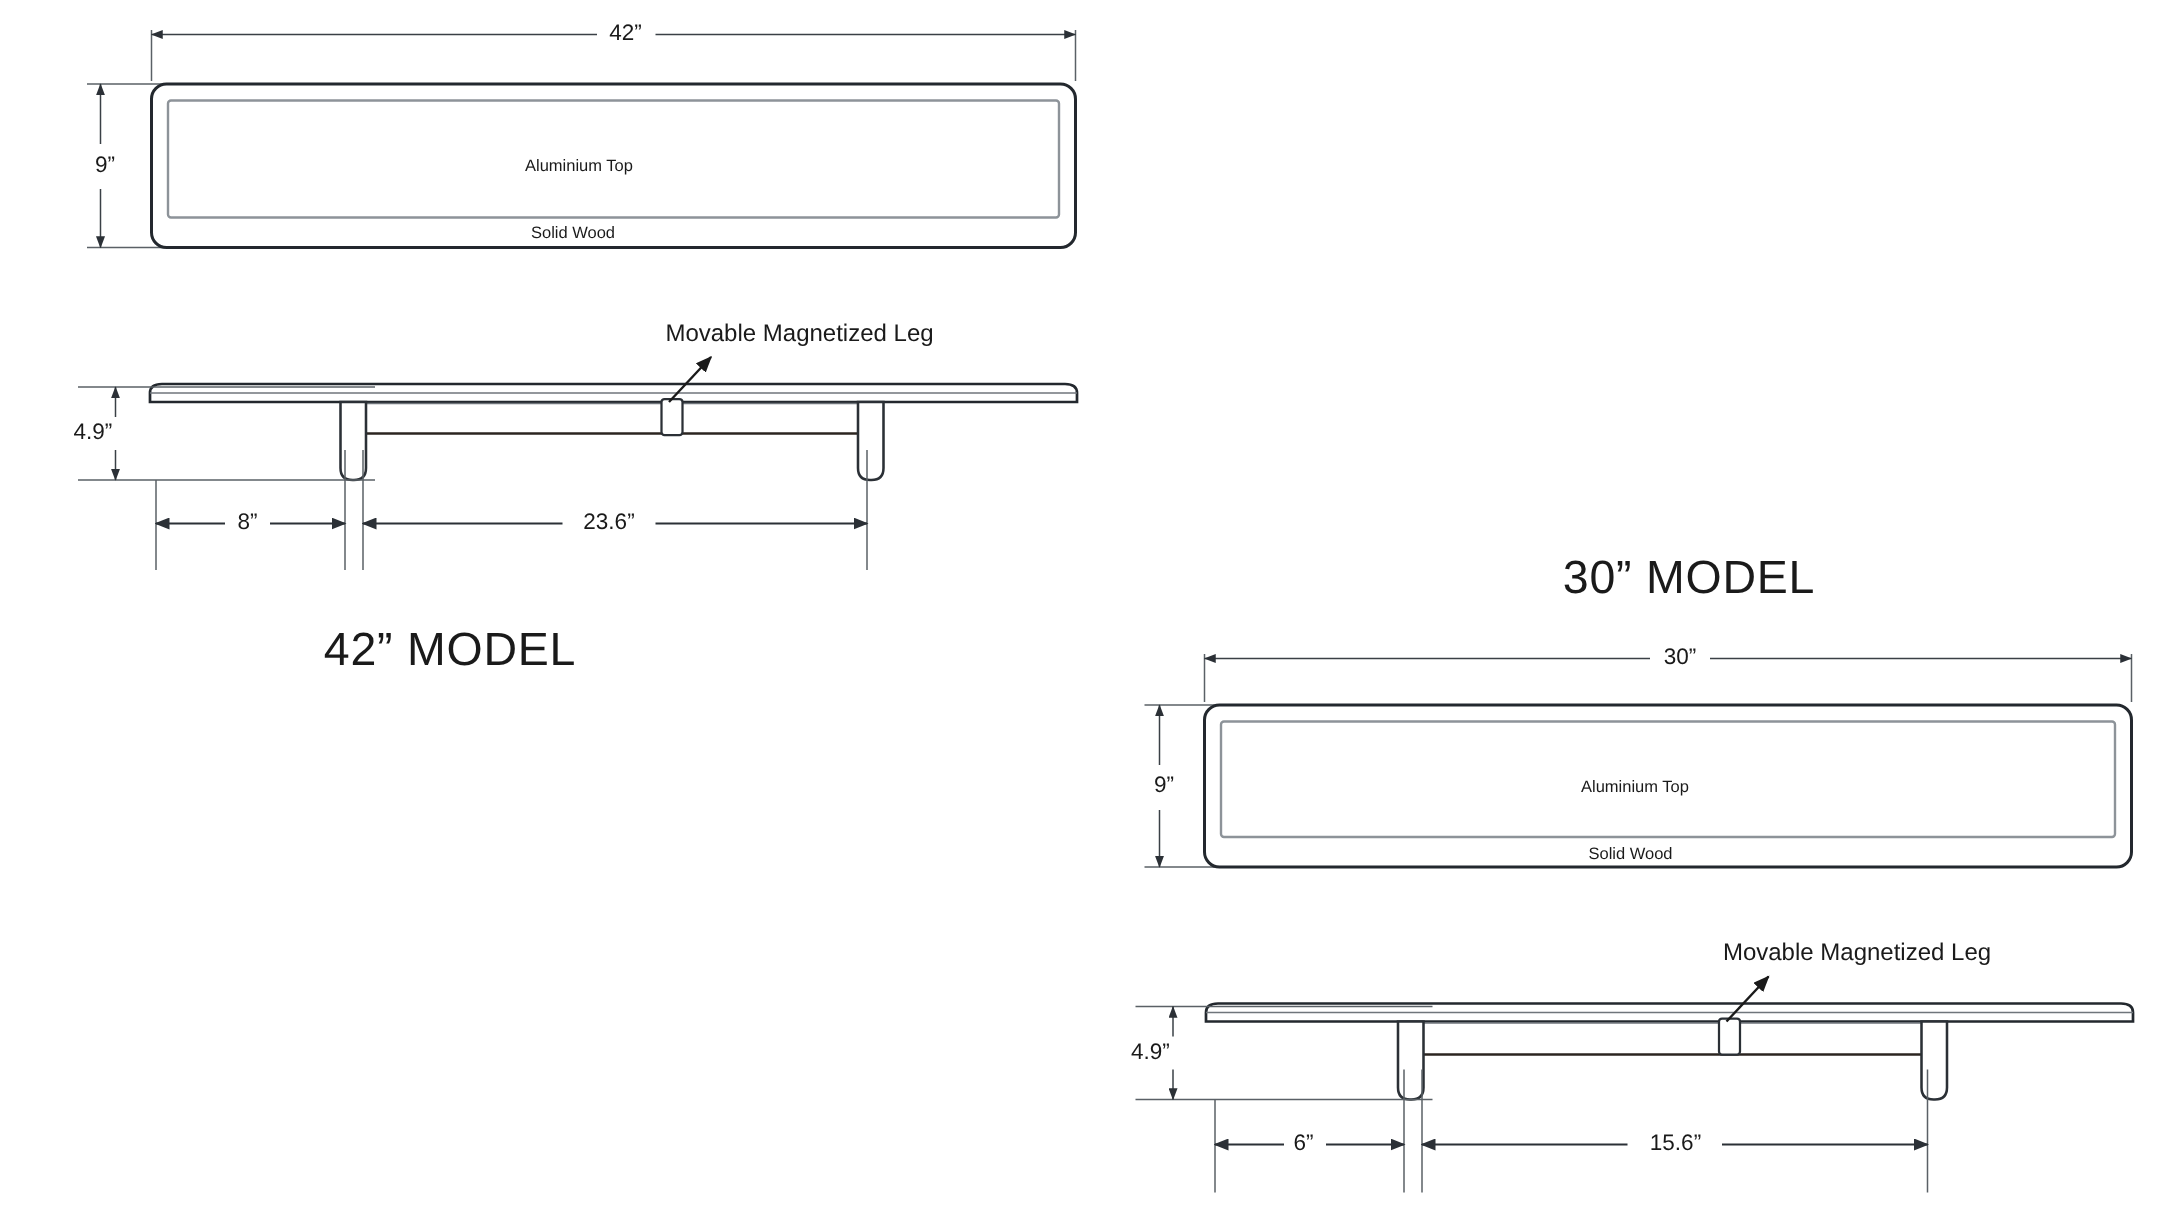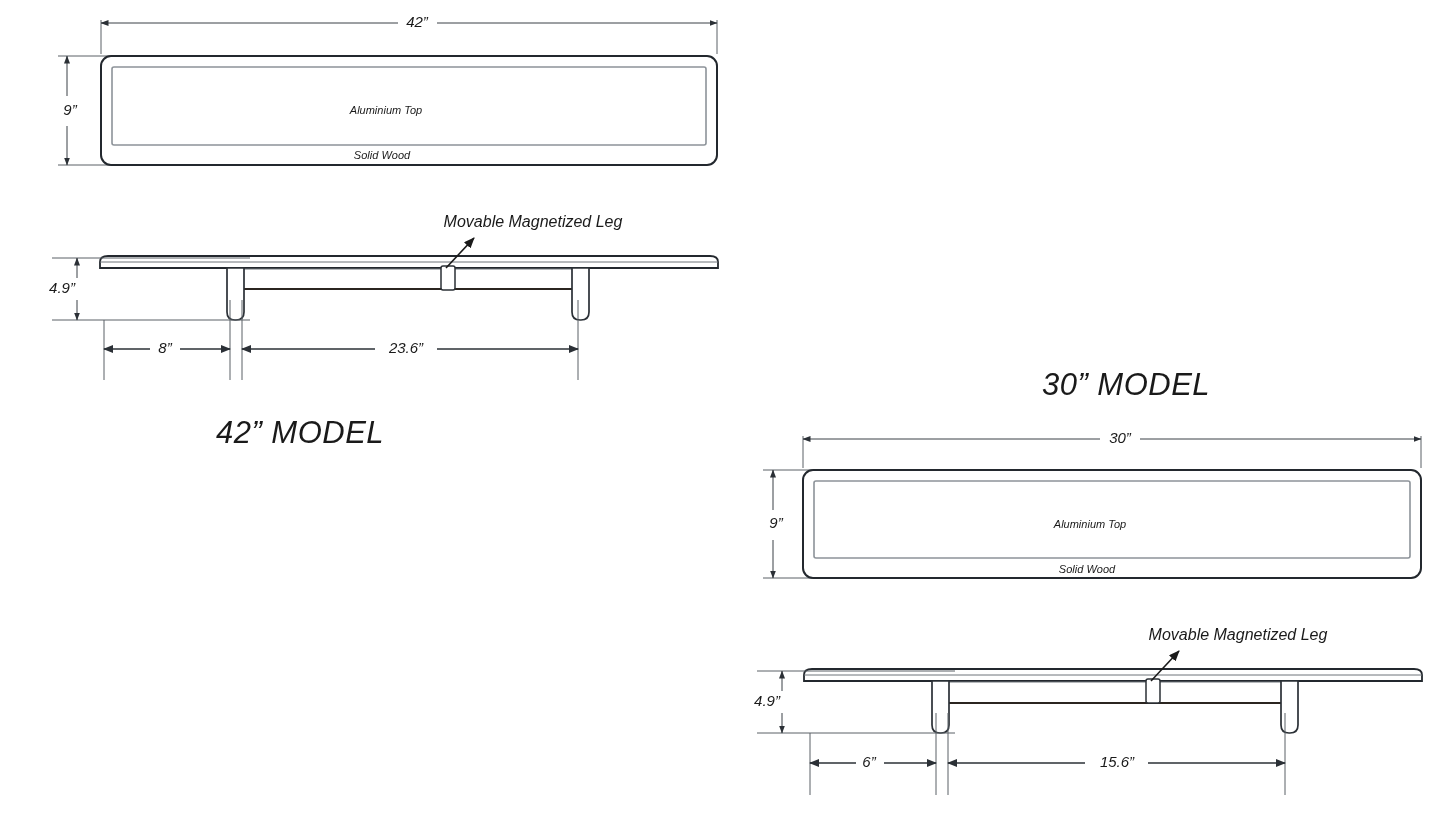--- a/index.html
+++ b/index.html
@@ -13,21 +13,20 @@
     position: relative;
     overflow: hidden;
     font-family: "Liberation Sans", sans-serif;
     color: #1a1a1a;
   }
   #drawing-root {
     position: absolute;
     left: 0; top: 0;
     width: 1445px;
     height: 813px;
-    font-style: italic;
   }
   svg.sheet {
     display: block;
     width: 1445px;
     height: 813px;
   }
   text {
     font-family: "Liberation Sans", sans-serif;
     fill: #1a1a1a;
   }

